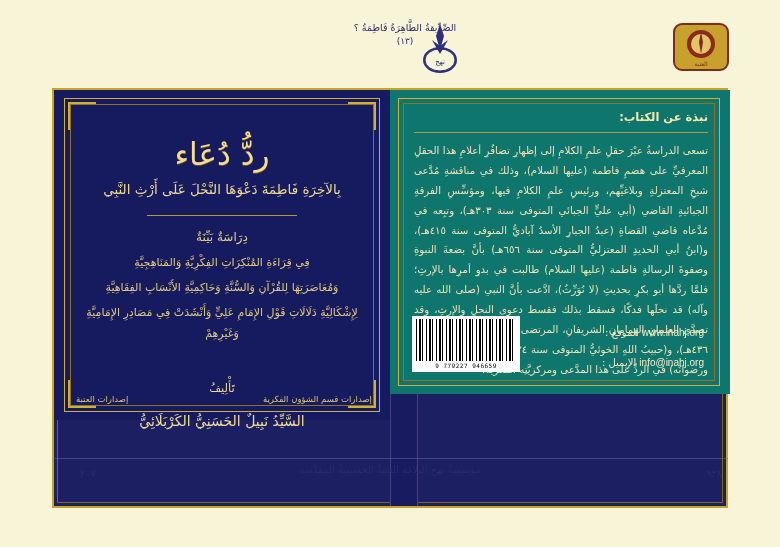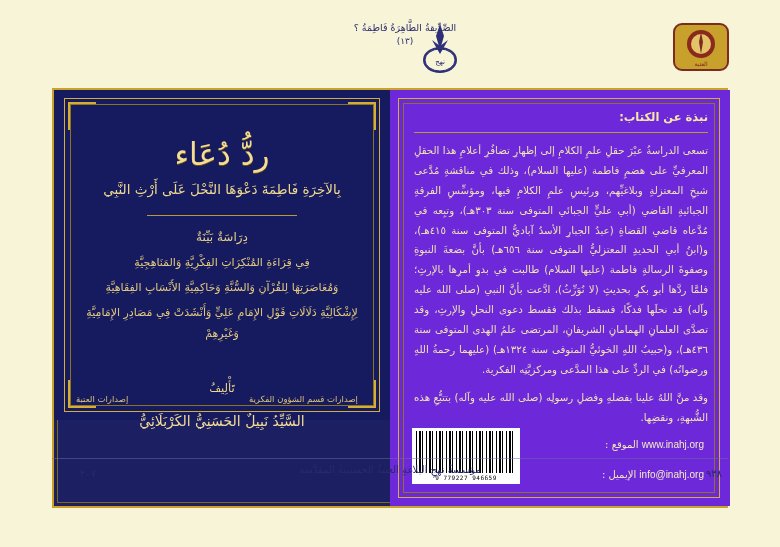--- a/index.html
+++ b/index.html
@@ -43,22 +43,22 @@
     border:2px solid #c9a227;
     box-sizing:border-box;
   }
   .spread:before{
     content:"";position:absolute;left:3px;top:3px;right:3px;bottom:3px;
     border:1px solid #7f6a14;
   }
 
   
   .back-cover{
-    position:absolute;left:336px;top:0;width:340px;height:416px;
-    background:#6d28d9;
+    position:absolute;left:336px;top:0;width:340px;height:304px;
+    background:#0f766e;
     box-sizing:border-box;
   }
   .front-cover{
     position:absolute;left:0px;top:0;width:336px;height:330px;
     background:#161a5e;
     box-sizing:border-box;
   }
   .spine{
     position:absolute;left:336px;top:0;width:28px;height:416px;
     background:#181b60;
@@ -103,21 +103,21 @@
   .fc-desc-h{font-size:12px;color:#e9d089;margin-top:14px;}
   .fc-desc{font-size:11px;color:#e3c97f;margin-top:9px;line-height:1.9;}
   .fc-desc div{margin-top:4px;}
   .fc-author-label{font-size:11.5px;color:#edd68d;margin-top:36px;}
   .fc-author{font-size:14px;color:#f3dc95;margin-top:18px;}
 
   .fc-bottom-left{
     position:absolute;left:22px;bottom:16px;font-size:8.5px;color:#dcc27a;direction:rtl;
   }
   .fc-bottom-right{
-    position:absolute;right:32px;bottom:16px;font-size:8.5px;color:#dcc27a;direction:rtl;
+    position:absolute;right:18px;bottom:16px;font-size:8.5px;color:#dcc27a;direction:rtl;
   }
 
   
   .spine-text{
     position:absolute;left:50%;top:50%;
     transform:translate(-50%,-50%) rotate(90deg);
     white-space:nowrap;
     color:#efd78c;font-size:9.5px;direction:rtl;
   }
 
@@ -237,21 +237,20 @@
     </div>
 
     <div class="back-cover">
       <div class="gold-frame bc-frame"></div>
       <div class="gold-frame bc-frame2"></div>
 
       <div class="bc-inner">
         <div class="bc-head">نبذة عن الكتاب:</div>
         <div class="bc-head-rule"></div>
         <div class="bc-p">تسعى الدراسةُ عبْرَ حقلِ علمِ الكلامِ إلى إظهارِ تضافُرِ أعلامِ هذا الحقلِ المعرفيِّ على هضمِ فاطمة (عليها السلام)، وذلك في مناقشةِ مُدَّعى شيخِ المعتزلةِ وبلاغيِّهم، ورئيسِ علمِ الكلامِ فيها، ومؤسِّسِ الفرقةِ الجبائيةِ القاضي (أبي عليٍّ الجبائي المتوفى سنة ٣٠٣هـ)، وتبِعه في مُدَّعاه قاضي القضاةِ (عبدُ الجبارِ الأسدُ آباديُّ المتوفى سنة ٤١٥هـ)، و(ابنُ أبي الحديدِ المعتزليُّ المتوفى سنة ٦٥٦هـ) بأنَّ بضعةَ النبوةِ وصفوةَ الرسالةِ فاطمة (عليها السلام) طالبت في بدوِ أمرِها بالإرثِ؛ فلمَّا ردَّها أبو بكرٍ بحديثِ (لا نُوَرِّثُ)، ادَّعت بأنَّ النبي (صلى الله عليه وآله) قد نحلَها فدكًا، فسقط بذلك فقسط دعوى النحلِ والإرثِ، وقد تصدَّى العلمانِ الهمامانِ الشريفانِ، المرتضى علمُ الهدى المتوفى سنة ٤٣٦هـ)، و(حبيبُ اللهِ الخوئيُّ المتوفى سنة ١٣٢٤هـ) (عليهما رحمةُ اللهِ ورضوانُه) في الردِّ على هذا المدَّعى ومركزيَّتِه الفكرية.</div>
-        <div class="bc-p">وقد منَّ اللهُ علينا بفضلهِ وفضلِ رسولِه (صلى الله عليه وآله) بتتبُّعِ هذه الشُّبهةِ، ونقضِها.</div>
       </div>
 
       <div class="barcode">
         <div class="bars"></div>
         <div class="bc-num">9 779227 946659</div>
       </div>
 
       <div class="contact">
         <div class="row">
           <span class="val">www.inahj.org</span>

